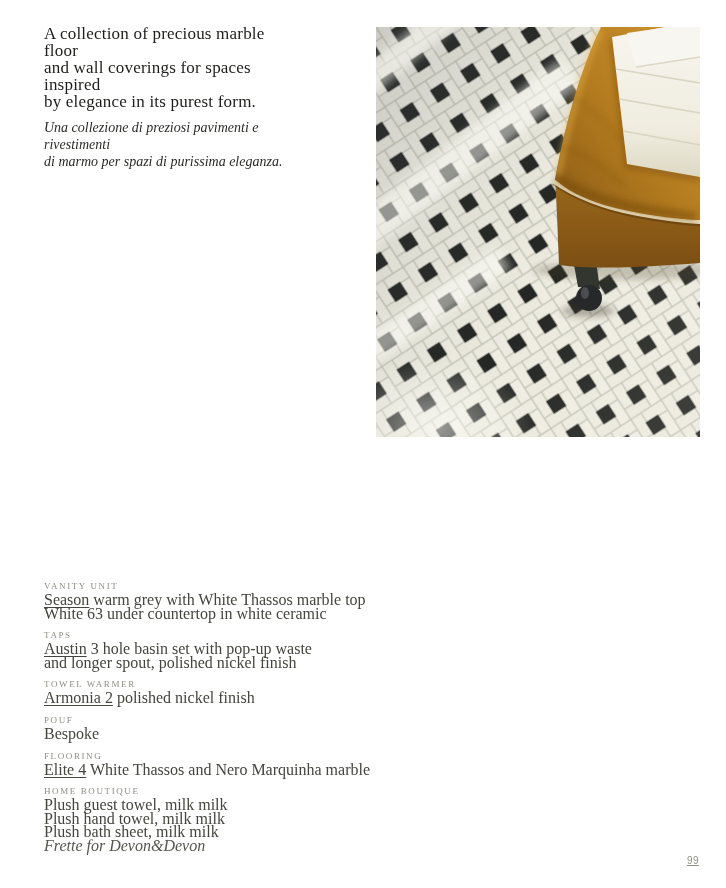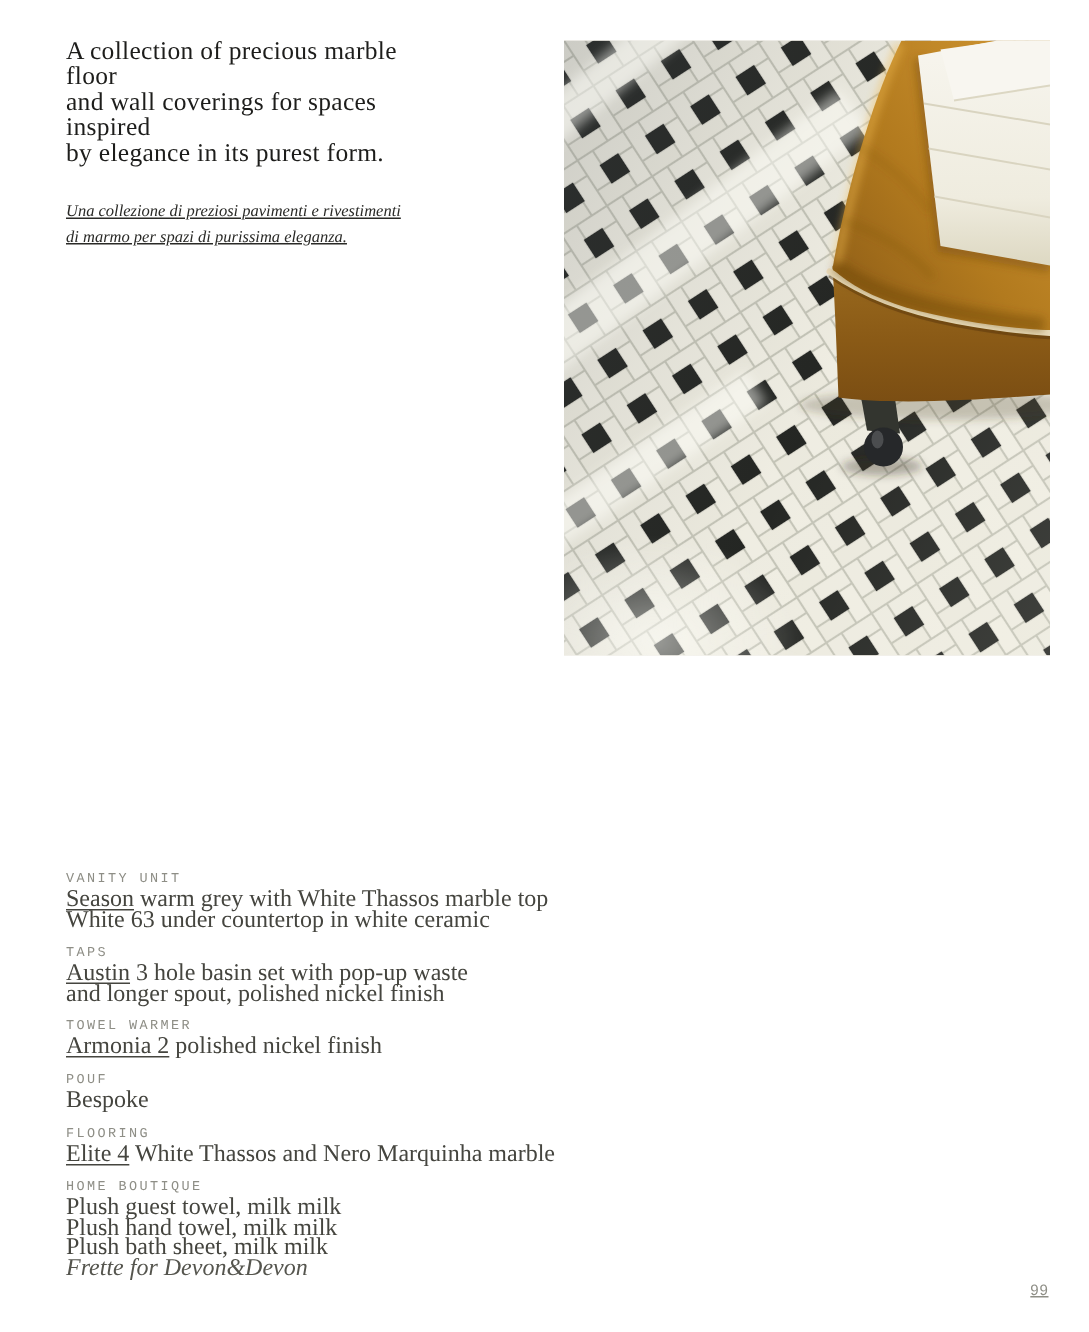--- a/index.html
+++ b/index.html
@@ -3,38 +3,38 @@
 <meta charset="utf-8">
 <style>
   html,body{margin:0;padding:0;}
   body{
     width:726px;height:888px;position:relative;background:#ffffff;overflow:hidden;
     font-family:"Liberation Serif", serif;
   }
   
   .intro{position:absolute;left:44px;top:25px;width:240px;}
   .intro-en{font-size:17px;line-height:17px;color:#1d1d1b;letter-spacing:.2px;}
-  .intro-it{margin-top:23px;font-size:11px;line-height:17px;color:#2a2a27;font-style:italic;text-decoration:underline;}
+  .intro-it{margin-top:9px;font-size:14px;line-height:17px;color:#2a2a27;font-style:italic;}
   
   .photo{position:absolute;left:376px;top:27px;width:324px;height:410px;overflow:hidden;background:#e9e7db;}
   .photo svg.floor{position:absolute;left:0;top:0;}
   .shade-overlay{position:absolute;inset:0;
     background:linear-gradient(118deg, rgba(86,92,100,.22) 0%, rgba(120,124,128,.10) 30%,
        rgba(255,255,250,.02) 55%, rgba(255,253,244,.14) 100%);}
   .streak{position:absolute;background:rgba(255,255,250,.5);filter:blur(4px);transform:rotate(-38deg);}
   .streak.s0{left:-30px;top:6px;width:130px;height:26px;transform:rotate(-40deg);}
   .streak.s1{left:-48px;top:112px;width:270px;height:34px;}
   .streak.s2{left:-45px;top:272px;width:190px;height:26px;transform:rotate(-35deg);}
   .glow-bl{position:absolute;left:-40px;top:330px;width:200px;height:140px;filter:blur(2px);
     background:radial-gradient(ellipse, rgba(255,255,250,.55), rgba(255,255,250,0) 70%);}
   .scene{position:absolute;left:0;top:0;}
   
   .specs{position:absolute;left:44px;top:581px;width:330px;}
   .spec-section{margin-bottom:10px;}
-  .spec-label{font-family:Liberation Mono, monospace;font-size:9px;letter-spacing:1.6px;
+  .spec-label{font-family:Liberation Serif, serif;font-size:9px;letter-spacing:1.6px;
     color:#8e8e86;margin-bottom:2px;}
   .spec-line{font-size:16px;line-height:13.6px;color:#45453f;}
   .spec-line .u{text-decoration:underline;text-underline-offset:2px;}
   .spec-line.em{font-style:italic;color:#55554e;}
   
   .page-number{position:absolute;right:27px;top:855px;font-family:"Liberation Sans", sans-serif;
     font-size:10px;color:#8e8e86;letter-spacing:.5px;text-decoration:underline;}
 </style>
 </head>
 <body>

